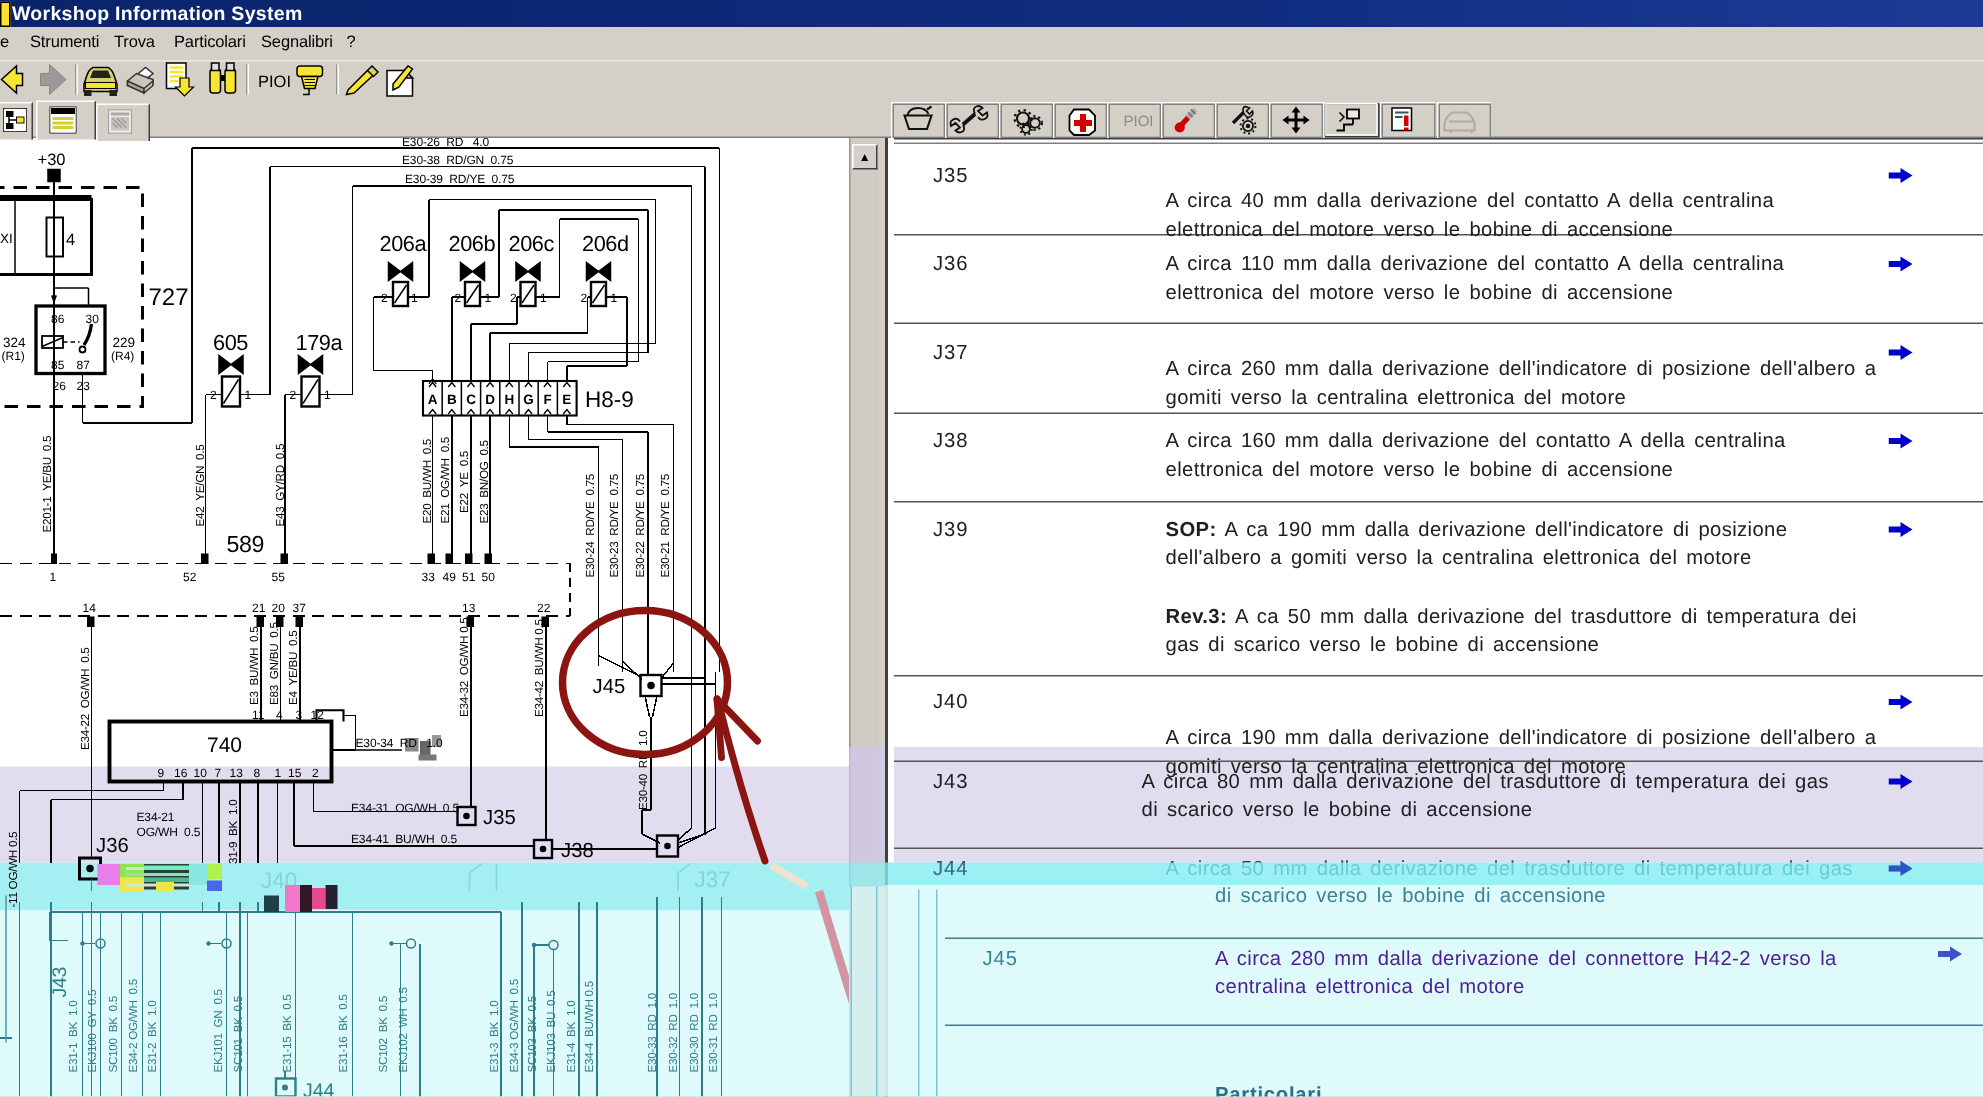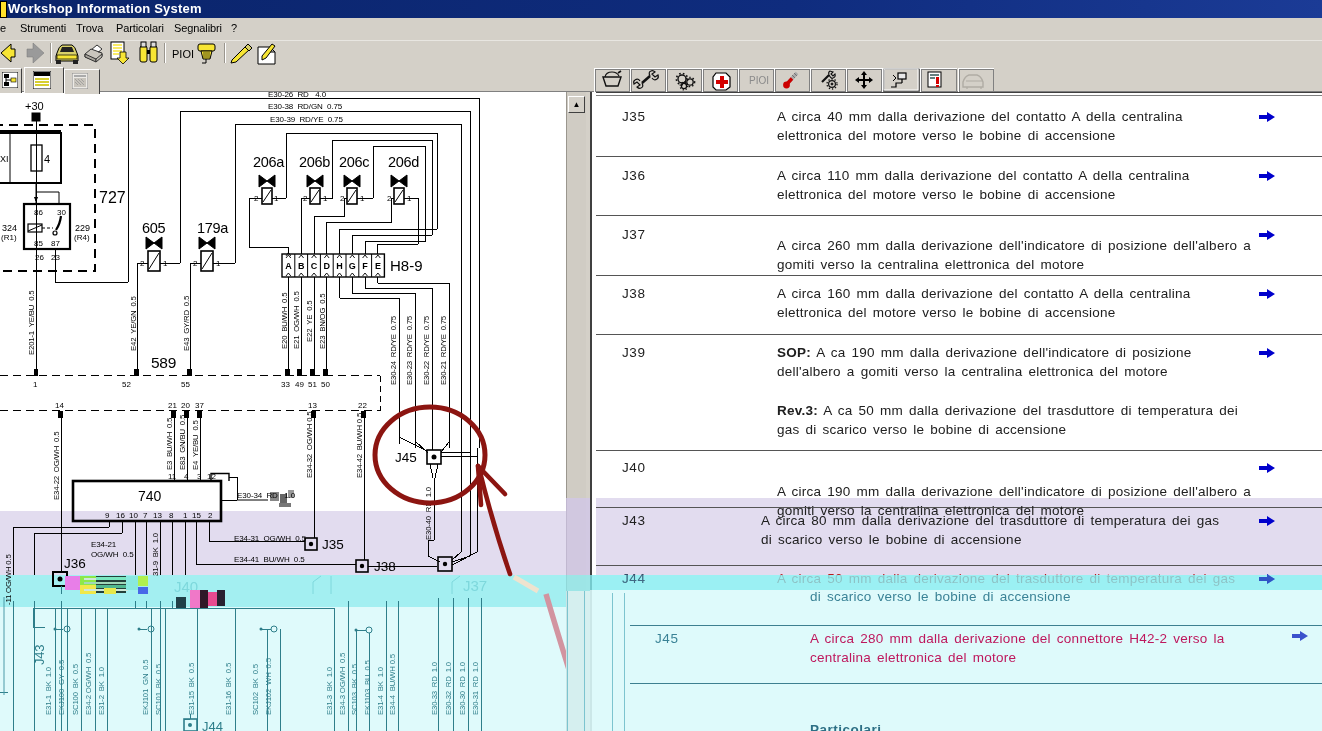--- a/index.html
+++ b/index.html
@@ -51,35 +51,35 @@
 <div class="abs" style="left:596px;top:92px;width:726px;height:2px;border-top:1px solid #404040;border-bottom:1px solid #808080;"></div>
 <div class="abs" style="left:596px;top:498px;width:726px;height:77px;background:#e2dcef;"></div>
 <div class="rsep" style="top:156px"></div>
 <div class="rsep" style="top:215px"></div>
 <div class="rsep" style="top:275px"></div>
 <div class="rsep" style="top:334px"></div>
 <div class="rsep" style="top:450px"></div>
 <div class="rsep" style="top:507px"></div>
 <div class="rsep" style="top:565px"></div>
 <div class="rlabel" style="left:622px;top:109px">J35</div>
-<div class="rtext" style="left:777px;top:107px">A circa 40 mm dalla derivazione del contatto A della centralina<br>elettronica del motore verso le bobine di accensione</div>
+<div class="rtext" style="left:777px;top:124px">A circa 40 mm dalla derivazione del contatto A della centralina<br>elettronica del motore verso le bobine di accensione</div>
 <div class="rlabel" style="left:622px;top:168px">J36</div>
 <div class="rtext" style="left:777px;top:166px">A circa 110 mm dalla derivazione del contatto A della centralina<br>elettronica del motore verso le bobine di accensione</div>
 <div class="rlabel" style="left:622px;top:227px">J37</div>
 <div class="rtext" style="left:777px;top:236px">A circa 260 mm dalla derivazione dell'indicatore di posizione dell'albero a<br>gomiti verso la centralina elettronica del motore</div>
 <div class="rlabel" style="left:622px;top:286px">J38</div>
 <div class="rtext" style="left:777px;top:284px">A circa 160 mm dalla derivazione del contatto A della centralina<br>elettronica del motore verso le bobine di accensione</div>
 <div class="rlabel" style="left:622px;top:345px">J39</div>
 <div class="rtext" style="left:777px;top:343px"><b>SOP:</b> A ca 190 mm dalla derivazione dell'indicatore di posizione<br>dell'albero a gomiti verso la centralina elettronica del motore<br><br><b>Rev.3:</b> A ca 50 mm dalla derivazione del trasduttore di temperatura dei<br>gas di scarico verso le bobine di accensione</div>
 <div class="rlabel" style="left:622px;top:460px">J40</div>
 <div class="rtext" style="left:777px;top:482px">A circa 190 mm dalla derivazione dell'indicatore di posizione dell'albero a<br>gomiti verso la centralina elettronica del motore</div>
 <div class="rlabel" style="left:622px;top:513px">J43</div>
 <div class="rtext" style="left:761px;top:511px">A circa 80 mm dalla derivazione del trasduttore di temperatura dei gas<br>di scarico verso le bobine di accensione</div>
 <div class="rlabel" style="left:622px;top:571px">J44</div>
-<div class="rtext" style="left:777px;top:569px;color:#b91c1c">A circa 50 mm dalla derivazione del trasduttore di temperatura dei gas</div>
+<div class="rtext" style="left:777px;top:569px;color:#0c4a6e">A circa 50 mm dalla derivazione del trasduttore di temperatura dei gas</div>
 <svg class="abs rarrow" style="left:1259px;top:111px" viewBox="0 0 17 12">
     <path d="M0 4h8V1l8 5-8 5V8H0z" fill="#0000cc"></path>
   </svg>
 <svg class="abs rarrow" style="left:1259px;top:170px" viewBox="0 0 17 12">
     <path d="M0 4h8V1l8 5-8 5V8H0z" fill="#0000cc"></path>
   </svg>
 <svg class="abs rarrow" style="left:1259px;top:229px" viewBox="0 0 17 12">
     <path d="M0 4h8V1l8 5-8 5V8H0z" fill="#0000cc"></path>
   </svg>
 <svg class="abs rarrow" style="left:1259px;top:288px" viewBox="0 0 17 12">
@@ -453,21 +453,21 @@
 </svg>
 
 <div class="abs" style="left:566px;top:498px;width:24px;height:77px;background:rgba(210,198,236,0.7);"></div>
 <div class="abs" style="left:566px;top:575px;width:24px;height:16px;background:rgba(140,238,241,0.75);"></div>
 <div class="abs" style="left:566px;top:591px;width:24px;height:140px;background:rgba(214,248,250,0.8);"></div>
 
 <div class="abs" style="left:590px;top:575px;width:732px;height:15px;background:rgba(130,236,240,0.8);"></div>
 <div class="abs" style="left:590px;top:590px;width:732px;height:141px;background:rgba(218,250,251,0.9);"></div>
 <div class="abs" style="left:810px;top:589px;font-size:13.5px;color:#3a8296;letter-spacing:0.25px;word-spacing:2px;">di scarico verso le bobine di accensione</div>
 <div class="abs" style="left:655px;top:631px;font-size:13.5px;color:#3a8296;letter-spacing:0.6px;">J45</div>
-<div class="abs" style="left:810px;top:629px;font-size:13.5px;color:#be185d;line-height:19.3px;letter-spacing:0.25px;word-spacing:2px;">A circa 280 mm dalla derivazione del connettore H42-2 verso la<br>centralina elettronica del motore</div>
+<div class="abs" style="left:810px;top:629px;font-size:13.5px;color:#4c1d95;line-height:19.3px;letter-spacing:0.25px;word-spacing:2px;">A circa 280 mm dalla derivazione del connettore H42-2 verso la<br>centralina elettronica del motore</div>
 <div class="abs" style="left:630px;top:625px;width:692px;height:1px;background:#3d7f90;"></div>
 <div class="abs" style="left:630px;top:683px;width:692px;height:1px;background:#3d7f90;"></div>
 <div class="abs" style="left:810px;top:722px;font-size:13.5px;font-weight:bold;color:#2d6f85;letter-spacing:0.5px;">Particolari</div>
 <svg class="abs rarrow" style="left:1292px;top:630px" viewBox="0 0 17 12">
     <path d="M0 4h8V1l8 5-8 5V8H0z" fill="#3b52cc"></path>
   </svg>
 <div class="abs" style="left:612px;top:593px;width:1px;height:138px;background:#7cc4cf;"></div>
 <div class="abs" style="left:624px;top:593px;width:1px;height:138px;background:#7cc4cf;"></div>
 <div class="abs" style="left:622px;top:571px;font-size:13.5px;color:#3a5a78;letter-spacing:0.6px;opacity:0.85;">J44</div>
 <svg class="abs rarrow" style="left:1259px;top:573px;opacity:0.85" viewBox="0 0 17 12">

